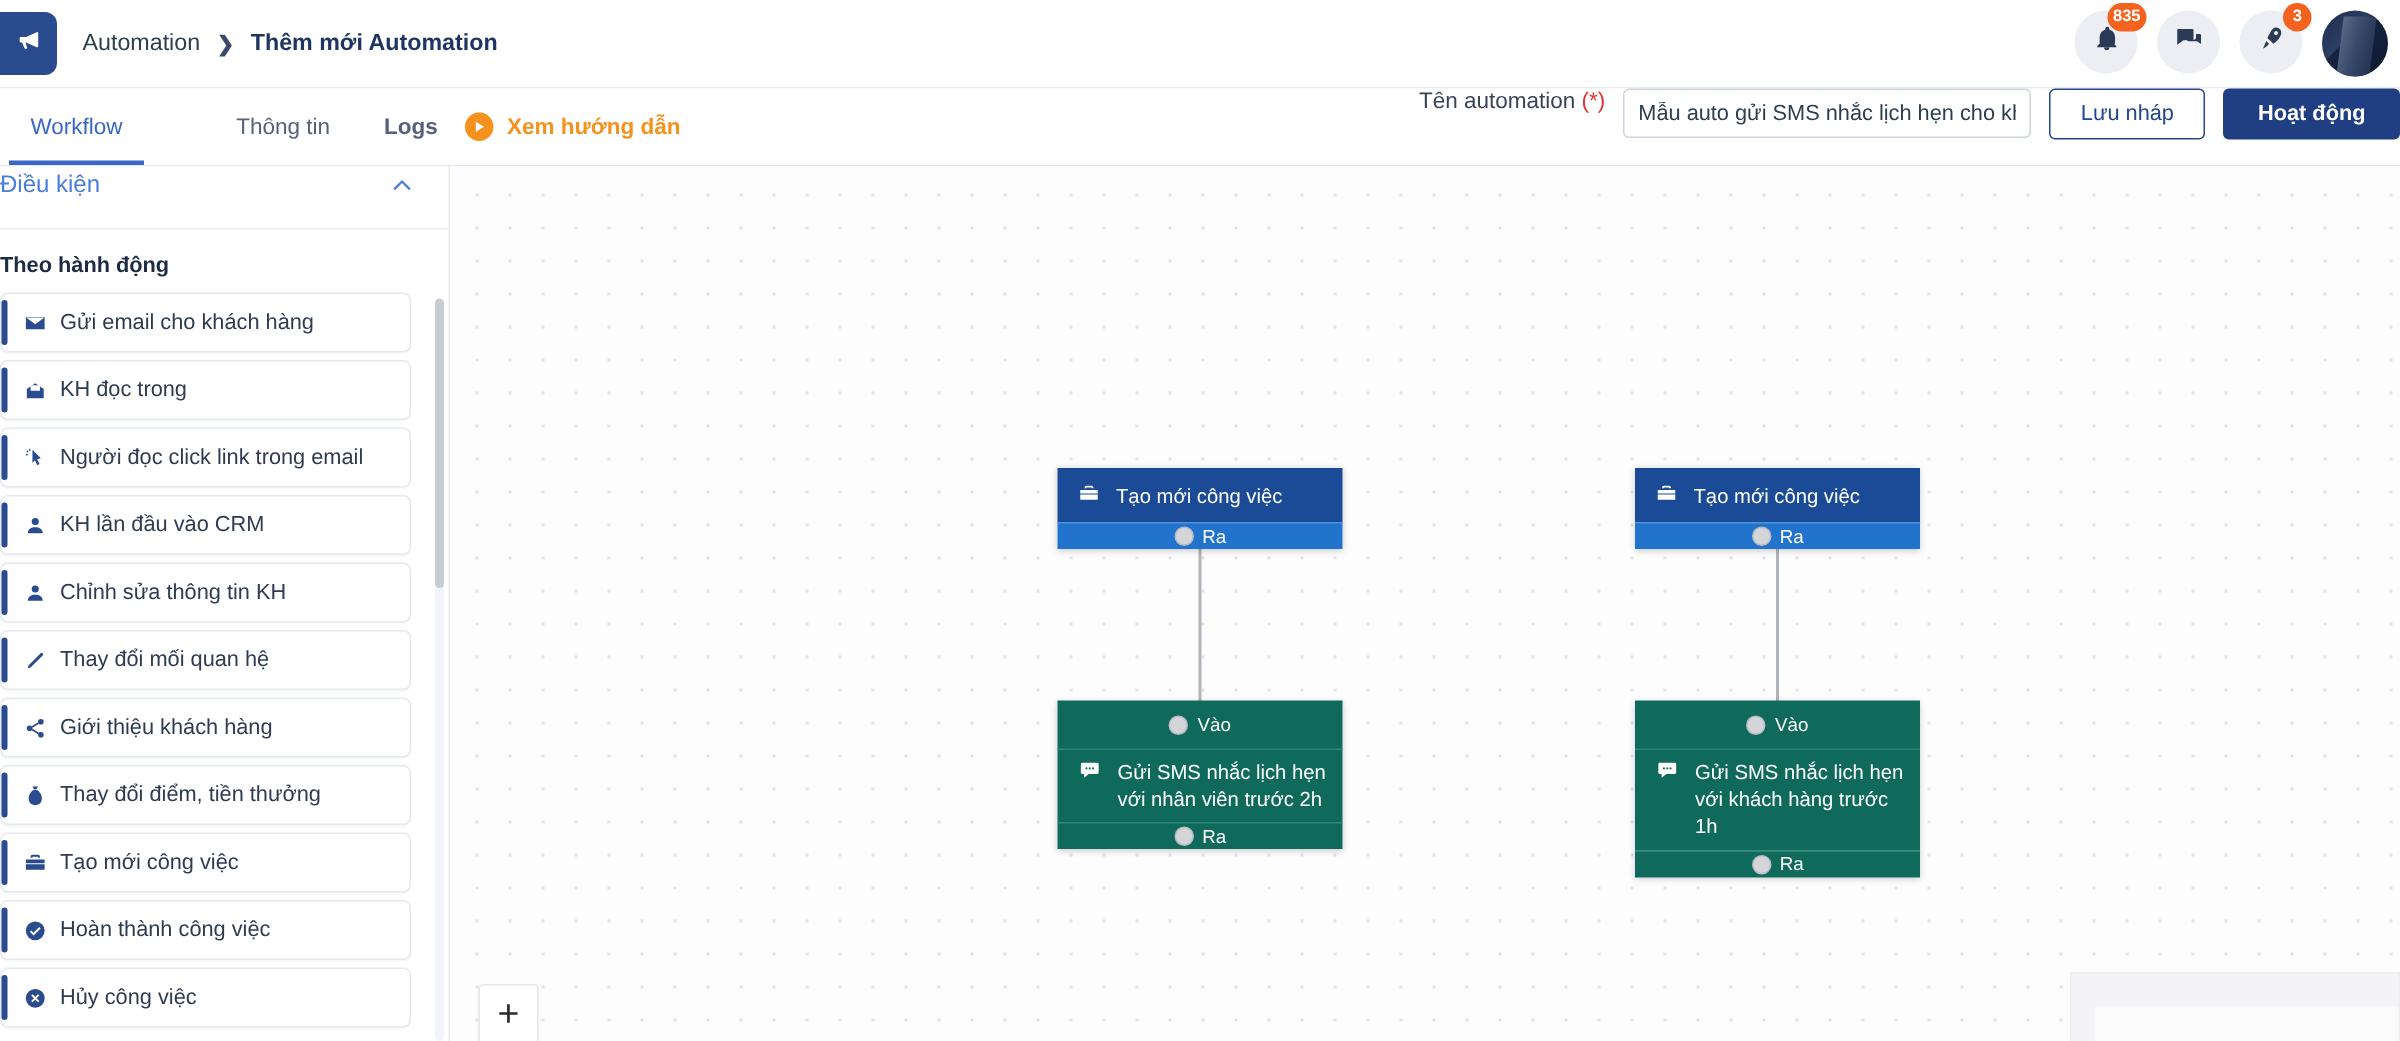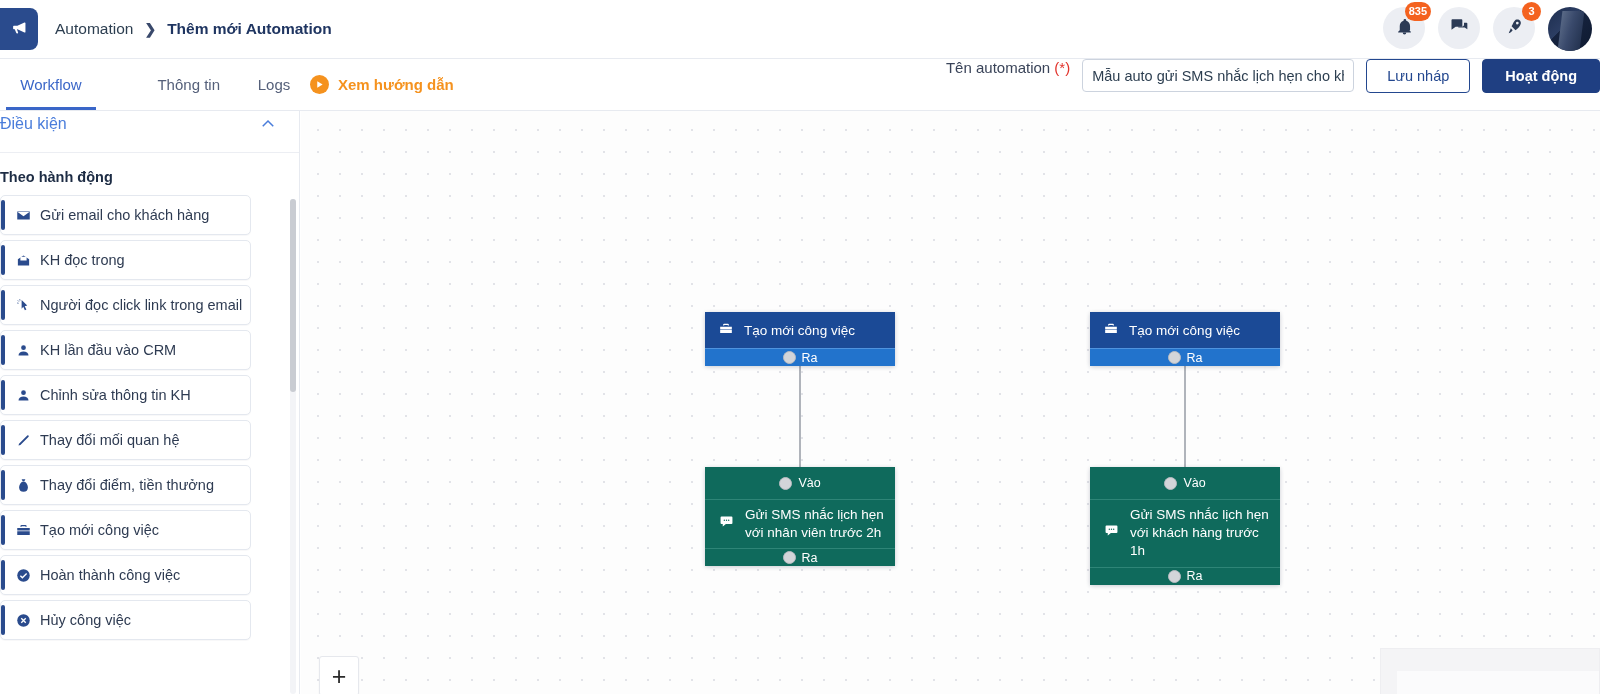--- a/index.html
+++ b/index.html
@@ -79,21 +79,21 @@
   .tabs { display: flex; height: 100%; }
   .tab {
     padding: 0 0;
     width: 90px;
     display: flex; align-items: center; justify-content: center;
     font-size: 15px; color: #55607a;
     cursor: pointer; position: relative; height: 100%;
   }
   .tab:nth-child(1) { margin-left: 6px; }
   .tab:nth-child(2) { margin-left: 24px; width: 100px; justify-content: flex-end; }
-  .tab:nth-child(3) { margin-left: 24px; width: 60px; }
+  .tab:nth-child(3) { margin-left: 24px; width: 60px; font-weight: bold; }
   .tab.active { color: #3a66c8; }
   .tab.active::after {
     content: ""; position: absolute; left: 0; right: 0; bottom: 0;
     height: 3px; background: #3a66c8;
   }
   .guide-link {
     position: absolute; left: 310px; top: 0; height: 100%;
     display: flex; align-items: center; gap: 9px;
     color: #f5921e; font-size: 15px; font-weight: bold;
     cursor: pointer;
@@ -160,21 +160,21 @@
     height: 541px;
     overflow: hidden;
     padding-top: 12px;
   }
   .group-title {
     font-size: 14.5px; font-weight: bold; color: #1d2c44;
     margin: 4px 0 10px 0;
   }
   .cond-item {
     position: relative;
-    width: 251px; height: 40px;
+    width: 274px; height: 40px;
     margin-bottom: 5px;
     background: #fff;
     border: 1px solid #e4e8ef;
     border-radius: 5px;
     display: flex; align-items: center;
     padding-left: 13px;
     cursor: grab;
     box-shadow: 0 1px 1px rgba(20,30,60,0.03);
   }
   .cond-item::before {
@@ -241,21 +241,21 @@
   .node-green { }
   .node-green .node-port-in {
     height: 33px; background: #0f6a5c;
     display: flex; align-items: center; justify-content: center; gap: 6px;
     font-size: 12.5px; color: #fff;
     border-bottom: 1px solid #2e8577;
   }
   .node-green .node-body {
     background: #0f6a5c;
     min-height: 47px;
-    display: flex; align-items: center; gap: 11px;
+    display: flex; align-items: flex-start; gap: 11px;
     padding: 6px 10px 6px 14px;
     color: #fff; font-size: 13.5px; line-height: 1.35;
   }
   .node-green .node-body svg { fill: #fff; flex: 0 0 auto; }
   .node-green .node-port-out {
     height: 18px; background: #0f6a5c;
     display: flex; align-items: center; justify-content: center; gap: 6px;
     font-size: 12.5px; color: #fff;
     border-top: 1px solid #2e8577;
   }
@@ -431,20 +431,31 @@
 
     <div class="cond-item">
       <span class="cond-ico">
           <svg width="15" height="15" viewBox="0 0 24 24">
             <path d="M4 20l3-.8L20.2 6A1.6 1.6 0 0 0 18 3.8L4.8 17z"></path>
           </svg>
         </span>
       <span class="cond-text">Thay đổi mối quan hệ</span>
     </div>
 
+    <div class="cond-item">
+      <span class="cond-ico">
+          <svg width="15" height="15" viewBox="0 0 24 24">
+            <circle cx="18" cy="5" r="3"></circle>
+            <circle cx="6" cy="12" r="3"></circle>
+            <circle cx="18" cy="19" r="3"></circle>
+            <path d="M8.6 10.6l7-4.2M8.6 13.4l7 4.2" stroke="#2a4b8d" stroke-width="1.8" fill="none"></path>
+          </svg>
+        </span>
+      <span class="cond-text">Giới thiệu khách hàng</span>
+    </div>
 
     <div class="cond-item">
       <span class="cond-ico">
           <svg width="15" height="15" viewBox="0 0 24 24">
             <path d="M9 2h6l-1.6 3h-2.8z"></path>
             <path d="M12 5.5c4 0 7 5.2 7 9.5S16.5 22 12 22s-7-2.7-7-7 3-9.5 7-9.5z"></path>
           </svg>
         </span>
       <span class="cond-text">Thay đổi điểm, tiền thưởng</span>
     </div>

